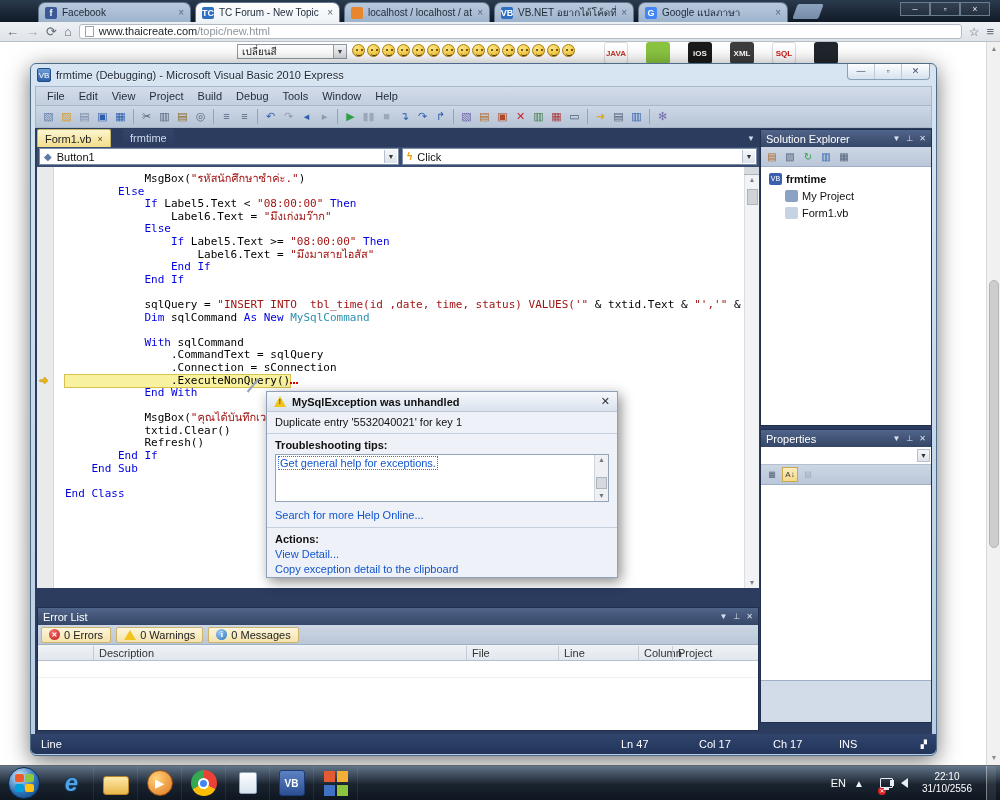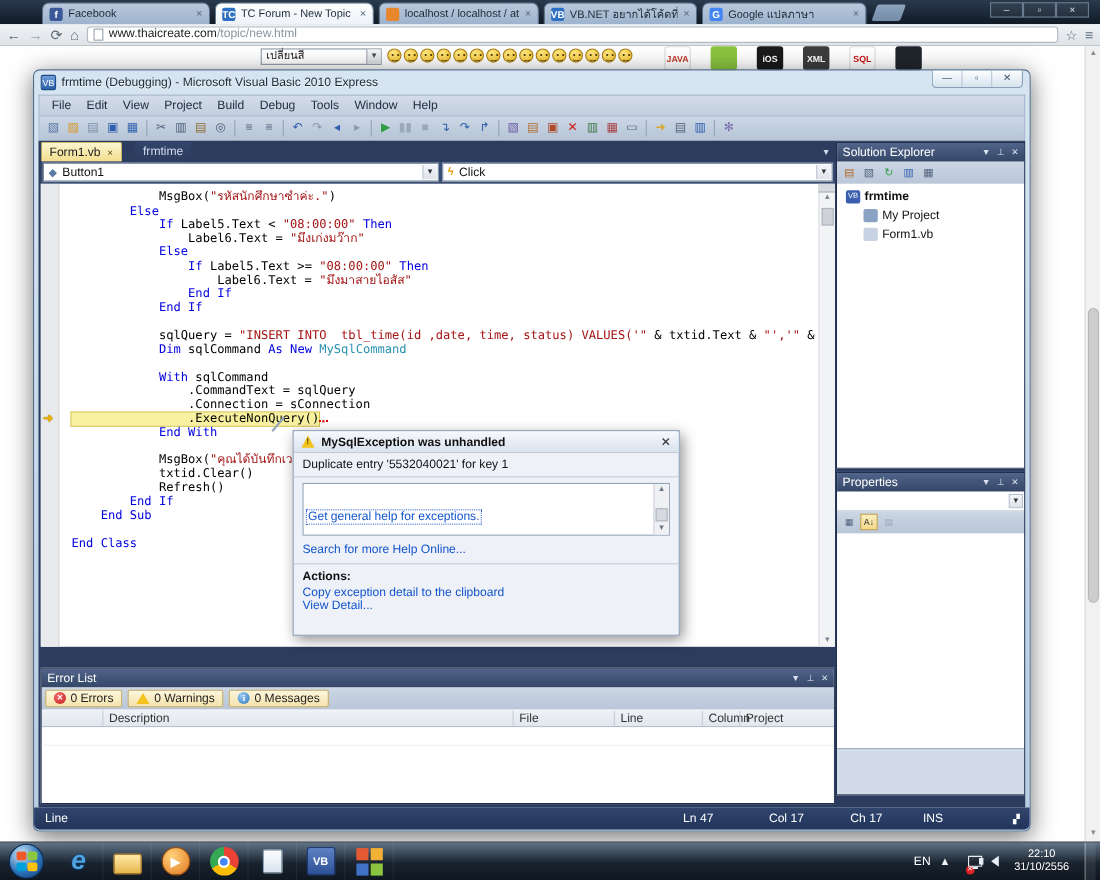--- a/index.html
+++ b/index.html
@@ -119,21 +119,21 @@
   .exchdr { height:20px; background:linear-gradient(#f6f9fc,#d9e2ee); border-bottom:1px solid #bcc8d8; display:flex; align-items:center; gap:6px; padding:0 7px; border-radius:3px 3px 0 0; }
   .exchdr b { font-size:11px; color:#111; }
   .excx { margin-left:auto; color:#333; font-size:11px; }
   .warntri { width:0; height:0; border-left:6px solid transparent; border-right:6px solid transparent; border-bottom:11px solid #f2c41d; position:relative; }
   .warntri::after { content:"!"; position:absolute; left:-1.5px; top:1px; font-size:8px; font-weight:bold; color:#6b4e00; }
   .excmsg { padding:4px 8px 5px; border-bottom:1px solid #c5cedb; color:#111; }
   .excbody { padding:5px 8px; }
   .lbl { font-weight:bold; color:#111; margin-bottom:3px; }
   .tipbox { position:relative; background:#fff; border:1px solid #93a3b8; height:48px; padding:2px 16px 2px 3px; }
   .link { color:#1255cc; cursor:pointer; }
-  .tiplink { outline:1px dotted #3a6fd8; display:inline-block; padding:0 1px;margin-top:22px; }
+  .tiplink { outline:1px dotted #3a6fd8; display:inline-block; padding:0 1px; }
   .tipscroll { position:absolute; right:0; top:0; bottom:0; width:14px; background:#eef0f3; border-left:1px solid #cfd5dc; }
   .tipscroll .sarr { color:#6d7885; font-size:7px; text-align:center; line-height:10px; }
   .tipscroll .tthumb { position:absolute; left:1px; top:22px; width:11px; height:12px; background:#d6dae0; border:1px solid #aeb4bc; }
   .excdiv { border-top:1px solid #c5cedb; margin:6px -8px 5px; }
   .callout { left:252px; top:377px; width:2px; height:17px; background:#96a5ba; transform:rotate(40deg); z-index:39; }
 
   
   .taskbar { left:0; top:765px; width:1000px; height:35px; background:linear-gradient(rgba(90,110,132,.95), rgba(18,28,40,.97) 55%, rgba(10,18,28,.98));
              border-top:1px solid rgba(255,255,255,.35); display:flex; align-items:center; }
   .orb { width:32px; height:32px; border-radius:50%; margin:0 10px 0 8px; background:radial-gradient(circle at 35% 28%, #cfe8f8, #2e73b8 55%, #0b3d76); border:1px solid #0a2c55; position:relative; }
@@ -448,33 +448,34 @@
   <div class="abs callout"></div>
 
   <div class="abs excdlg">
     <div class="exchdr">
       <span class="warntri"></span>
       <b>MySqlException was unhandled</b>
       <span class="excx">✕</span>
     </div>
     <div class="excmsg">Duplicate entry '5532040021' for key 1</div>
     <div class="excbody">
+      <div class="lbl">Troubleshooting tips:</div>
       <div class="tipbox">
         <span class="link tiplink">Get general help for exceptions.</span>
         <div class="tipscroll">
           <div class="sarr">▲</div>
           <div class="tthumb"></div>
           <div class="sarr" style="position:absolute; bottom:0; width:100%">▼</div>
         </div>
       </div>
       <div style="margin-top:7px"><span class="link">Search for more Help Online...</span></div>
       <div class="excdiv"></div>
       <div class="lbl">Actions:</div>
+      <div><span class="link">View Detail...</span></div>
       <div style="margin-top:3px"><span class="link">Copy exception detail to the clipboard</span></div>
-      <div><span class="link">View Detail...</span></div>
     </div>
   </div>
 
   <div class="abs taskbar">
     <div class="orb">
       <span class="fl" style="left:6px;top:6px;background:#f05a28"></span>
       <span class="fl" style="left:16px;top:6px;background:#8dc63f"></span>
       <span class="fl" style="left:6px;top:16px;background:#00a0dd"></span>
       <span class="fl" style="left:16px;top:16px;background:#ffc20e"></span>
     </div>

